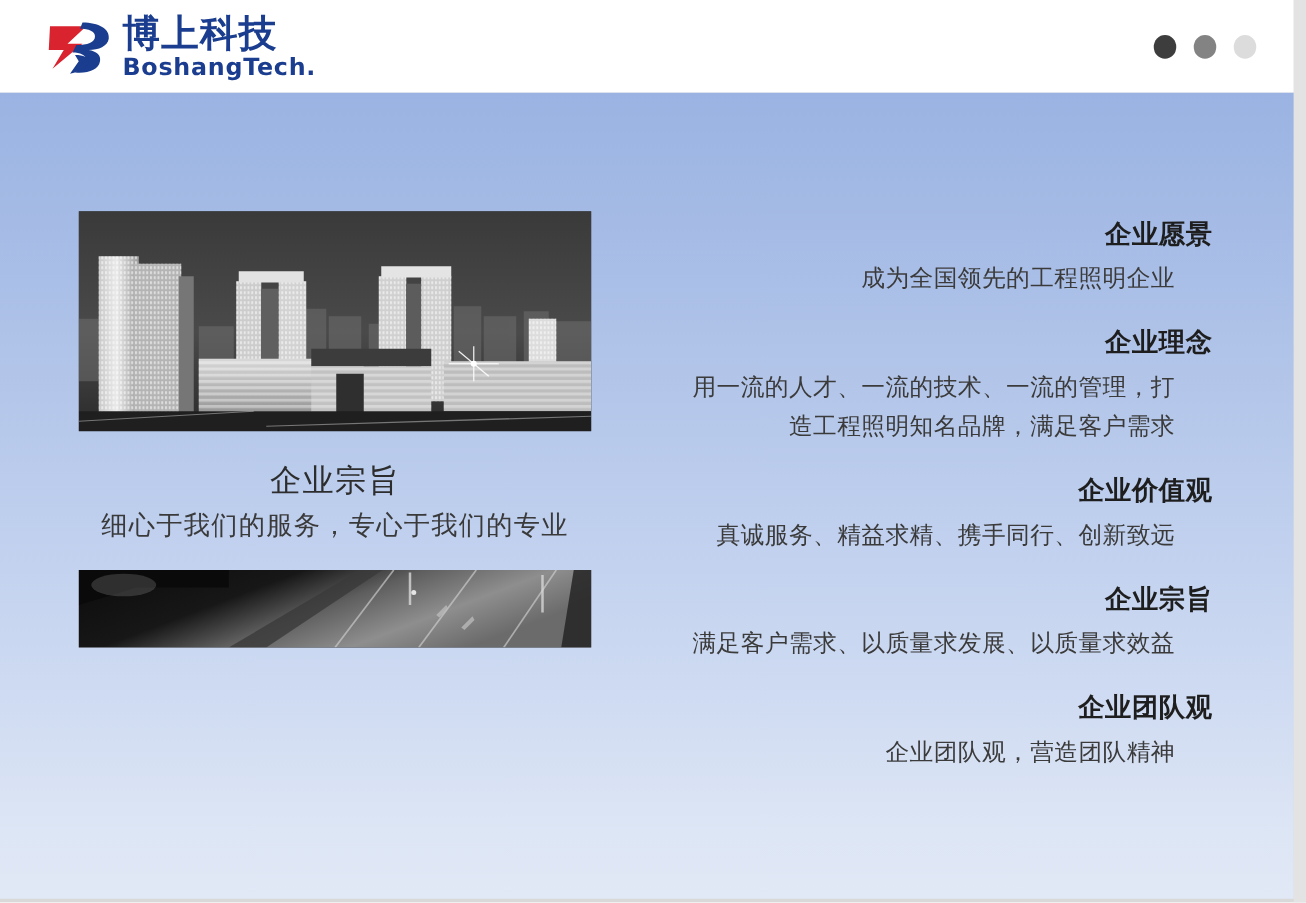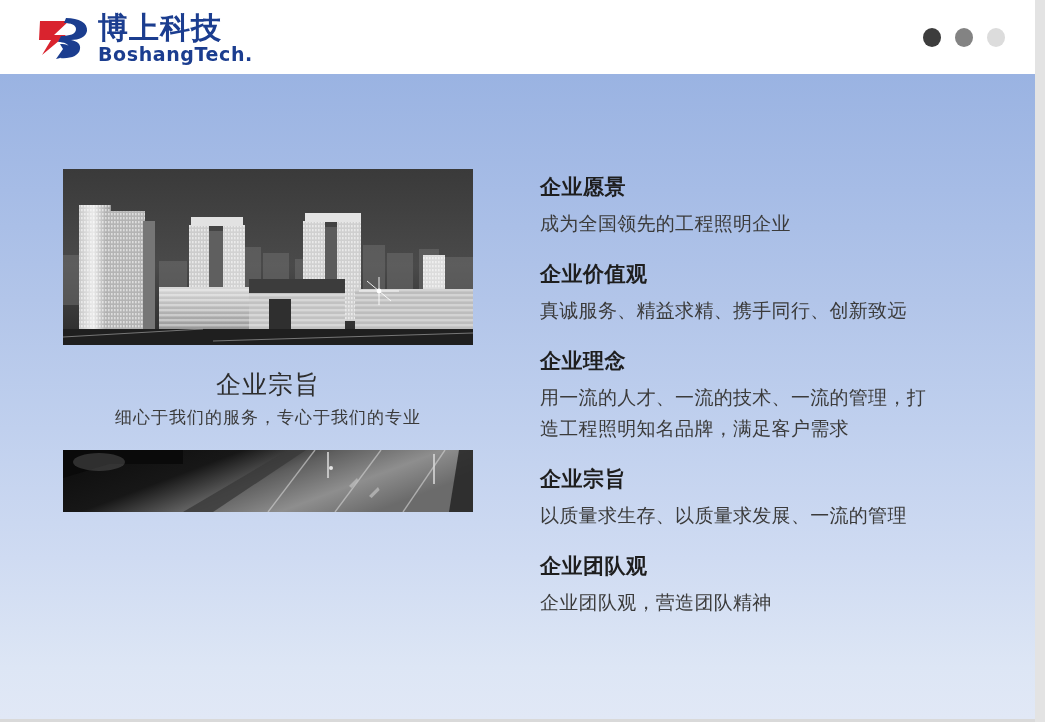--- a/index.html
+++ b/index.html
@@ -157,33 +157,34 @@
     font-family: "DejaVu Serif", "Liberation Serif", serif;
     font-size: 25px;
     font-weight: normal;
     color: #2d2d2d;
     line-height: 1.25;
     letter-spacing: 1px;
   }
 
   #left-motto .motto-desc {
     font-family: "DejaVu Serif", "Liberation Serif", serif;
-    font-size: 17px;
+    font-size: 21px;
     color: #3a3a3a;
     line-height: 1.5;
     margin-top: 5px;
     letter-spacing: 1px;
   }
 
   
   #right-col {
     position: absolute;
     left: 540px;
     top: 100px;
     width: 430px;
+    text-align: right;
   }
 
   .value-block {
     margin-bottom: 22px;
   }
   .value-block:last-child {
     margin-bottom: 0;
   }
 
   .value-title {
@@ -386,32 +387,32 @@
     </div>
 
     <div id="right-col">
 
       <div class="value-block">
         <div class="value-title">企业愿景</div>
         <div class="value-desc">成为全国领先的工程照明企业</div>
       </div>
 
       <div class="value-block">
+        <div class="value-title">企业理念</div>
+        <div class="value-desc">用一流的人才、一流的技术、一流的管理，打造工程照明知名品牌，满足客户需求</div>
+      </div>
+
+      <div class="value-block">
         <div class="value-title">企业价值观</div>
         <div class="value-desc">真诚服务、精益求精、携手同行、创新致远</div>
       </div>
 
       <div class="value-block">
-        <div class="value-title">企业理念</div>
-        <div class="value-desc">用一流的人才、一流的技术、一流的管理，打造工程照明知名品牌，满足客户需求</div>
-      </div>
-
-      <div class="value-block">
         <div class="value-title">企业宗旨</div>
-        <div class="value-desc">以质量求生存、以质量求发展、一流的管理</div>
+        <div class="value-desc">满足客户需求、以质量求发展、以质量求效益</div>
       </div>
 
       <div class="value-block">
         <div class="value-title">企业团队观</div>
         <div class="value-desc">企业团队观，营造团队精神</div>
       </div>
 
     </div>
 
   </div>

